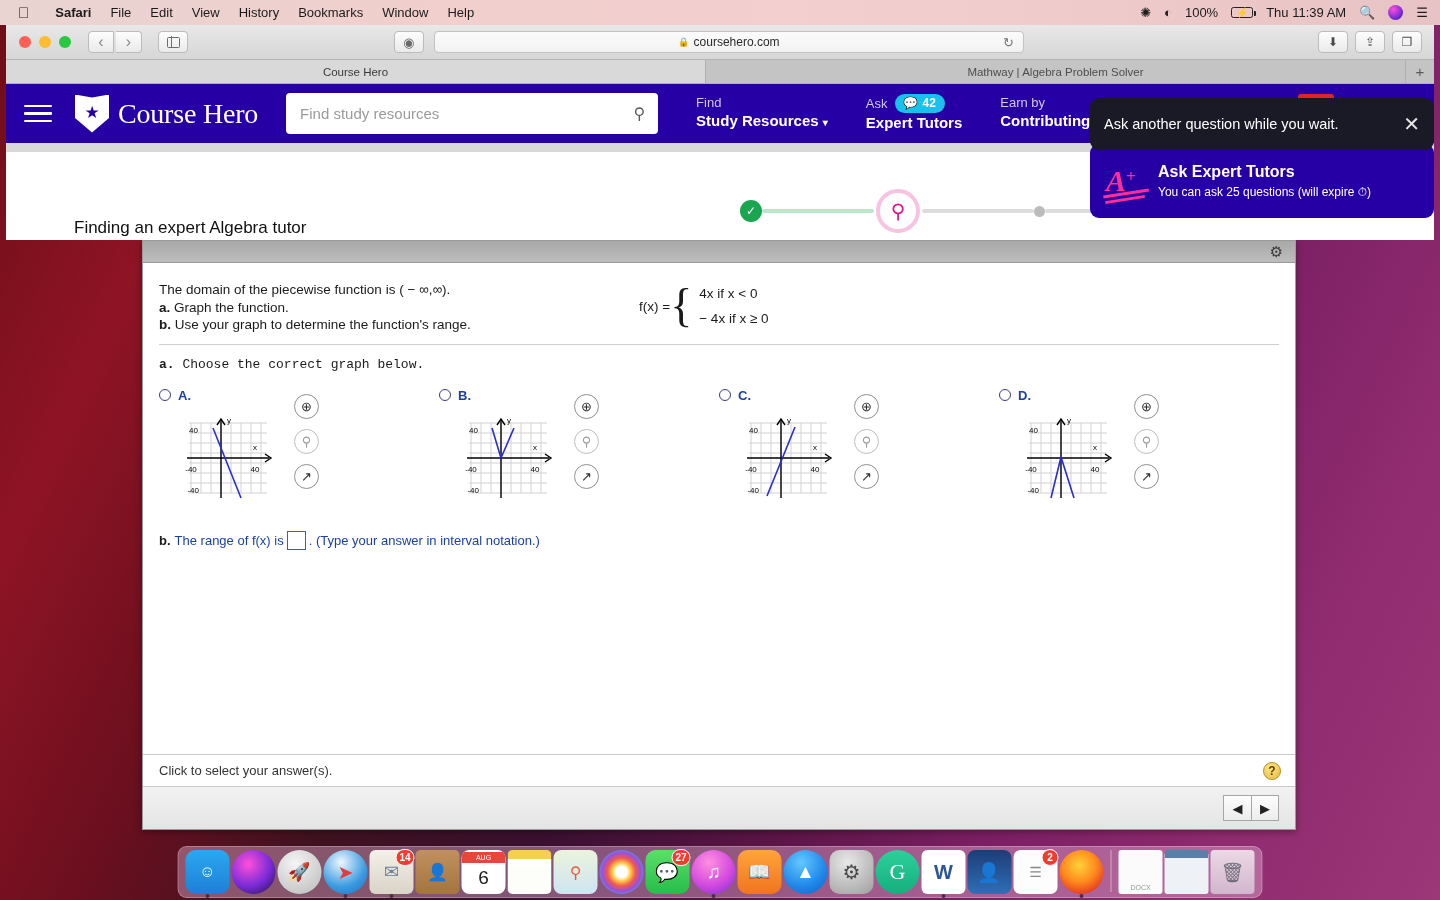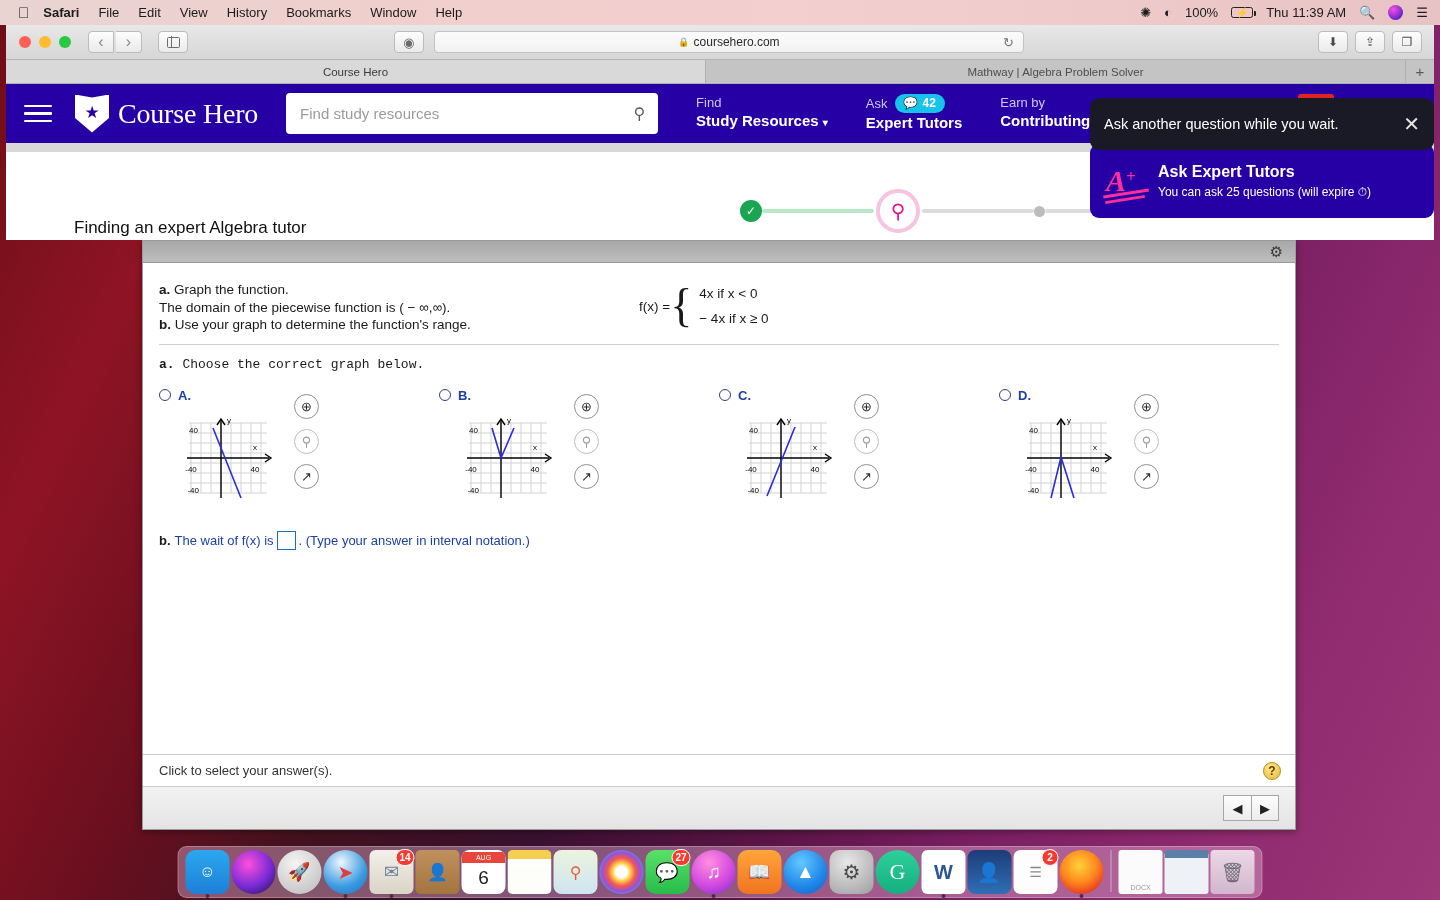--- a/index.html
+++ b/index.html
@@ -14,21 +14,21 @@
 
   
   .menubar {
     position: absolute; top: 0; left: 0; width: 1440px; height: 25px;
     background: linear-gradient(to right,#e9d4d2 0%,#f0cfcc 30%,#f3cfcf 55%,#edc9c9 80%,#e7c3c5 100%);
     display: flex; align-items: center; font-size: 13px; color: #1b1b1b;
     z-index: 60;
   }
   .menubar .apple { margin: 0 14px 0 18px; font-size: 15px; line-height: 1; }
   .menubar .mi { margin-right: 19px; white-space: nowrap; }
-  .menubar .mi.bold { font-weight: bold; }
+  .menubar .mi.bold { font-weight: bold; margin-left: 12px; }
   .menubar .right { margin-left: auto; display: flex; align-items: center; gap: 13px; padding-right: 12px; }
   .menubar .right .it { font-size: 13px; white-space: nowrap; }
   .batt {
     display: inline-block; width: 22px; height: 11px; border: 1.4px solid #222;
     border-radius: 2.5px; position: relative; vertical-align: -1px;
   }
   .batt::after { content: ""; position: absolute; right: -3.5px; top: 3px; width: 2px; height: 5px; background: #222; border-radius: 0 1px 1px 0; }
   .batt .bolt { position: absolute; left: 4px; top: -1px; font-size: 10px; color: #222; line-height: 12px; }
   .siri-dot {
     width: 15px; height: 15px; border-radius: 50%;
@@ -338,22 +338,22 @@
 </div>
 
 <div class="mathwin">
   <div class="math-topbar">
     <span class="gear">⚙</span>
   </div>
 
   <div class="math-body">
     <div class="qrow">
       <div class="qtext">
+        <div>The domain of the piecewise function is ( − ∞,∞).</div>
         <div><b>a.</b><span> Graph the function.</span></div>
-        <div>The domain of the piecewise function is ( − ∞,∞).</div>
         <div><b>b.</b><span> Use your graph to determine the function's range.</span></div>
       </div>
       <div class="piece">
         <span class="lhs">f(x) =</span>
         <span class="brace">{</span>
         <span class="cases">
           <div>4x  if  x &lt; 0</div>
           <div>− 4x  if  x ≥ 0</div>
         </span>
       </div>
@@ -488,21 +488,21 @@
           <span class="tool">⊕</span>
           <span class="tool dim">⚲</span>
           <span class="tool">↗</span>
         </div>
       </div>
 
     </div>
 
     <div class="partb">
       <b>b.</b>
-      <span> The wait of f(x) is</span>
+      <span> The range of f(x) is</span>
       <span class="ansbox"></span>
       <span>. (Type your answer in interval notation.)</span>
     </div>
   </div>
 
   <div class="math-footer">
     <div class="footer-note">
       <span>Click to select your answer(s).</span>
       <span class="qmark">?</span>
     </div>

